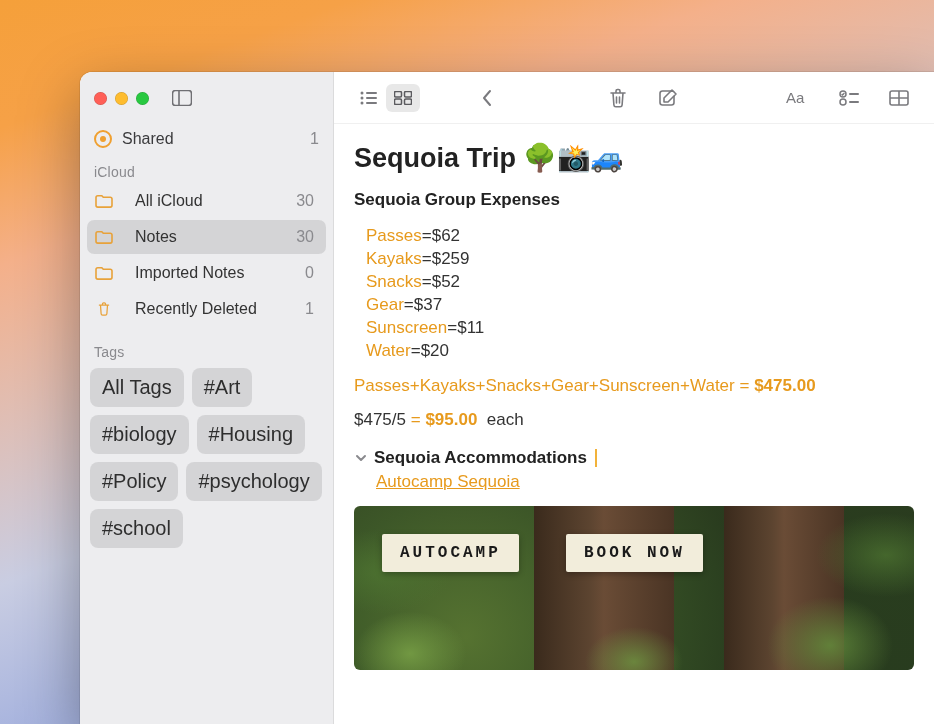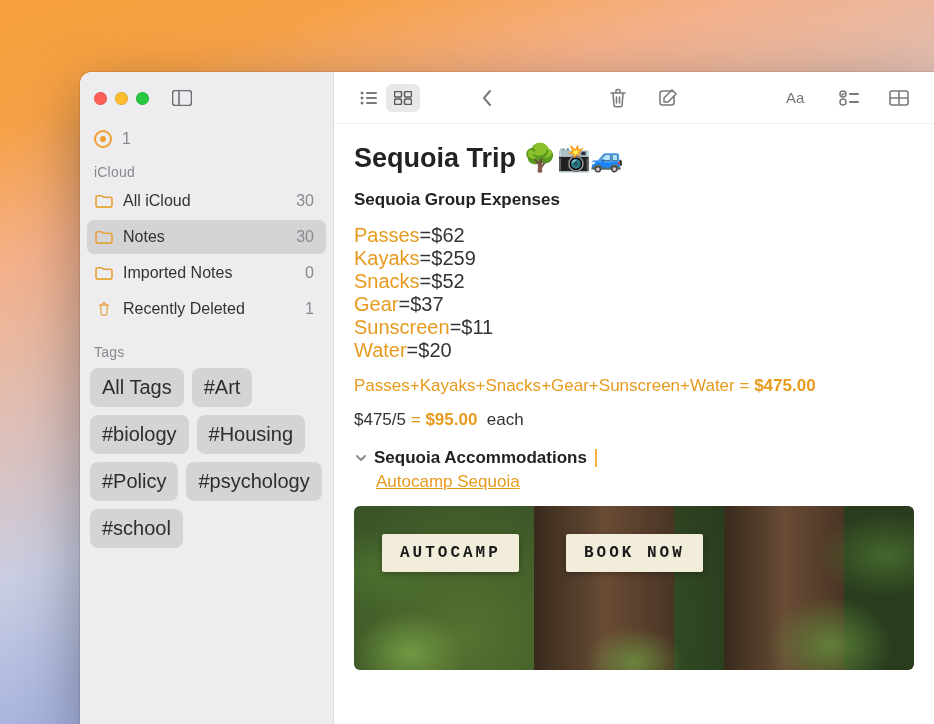--- a/index.html
+++ b/index.html
@@ -46,21 +46,21 @@
     padding: 6px 14px 10px 14px;
     color:#3b3b3d;
   }
   .shared-row .ico { width:18px;height:18px;border:2px solid #f0a030;border-radius:50%;position:relative;display:flex;align-items:center;justify-content:center;}
   .shared-row .ico::after{content:"";width:6px;height:6px;border-radius:50%;background:#f0a030;}
   .shared-row .lbl{flex:1;font-size:16px;}
   .shared-row .cnt{color:#8a8a8e;font-size:16px;}
   .section-hdr{padding:6px 14px 4px 14px;color:#8a8a8e;font-size:14px;letter-spacing:0.2px;}
   .folder-list{display:flex;flex-direction:column;padding:0 7px;gap:2px;}
   .folder{
-    display:flex;align-items:center;gap:10px;
+    display:flex;align-items:center;gap:22px;
     padding:8px 8px;border-radius:7px;color:#333;
   }
   .folder.sel{background:rgba(0,0,0,0.10);}
   .folder .fico{width:18px;height:14px;position:relative;}
   .folder .fico svg{width:18px;height:14px;display:block;}
   .folder .lbl{flex:1;font-size:16px;}
   .folder .cnt{color:#8a8a8e;font-size:16px;padding-right:4px;}
   .trash-ico svg{width:16px;height:18px;}
   .tags-area{padding:4px 10px;display:flex;flex-wrap:wrap;gap:8px;}
   .tag{
@@ -76,21 +76,21 @@
     color:#7a7a7e;
   }
   .tseg{display:flex;gap:0;align-items:center;}
   .tbtn{width:34px;height:28px;display:flex;align-items:center;justify-content:center;border-radius:6px;color:#7a7a7e;}
   .tbtn.active{background:rgba(0,0,0,0.09);color:#5a5a5e;}
   .tgap{flex:1;}
   .spacer-sm{width:18px;}
   .note{padding:18px 20px 0 20px;flex:1;overflow:hidden;}
   .note-title{font-size:27px;font-weight:700;color:#222;display:flex;align-items:center;gap:6px;margin-bottom:16px;}
   .note h2{font-size:17px;font-weight:700;color:#222;margin-bottom:14px;}
-  .expenses{font-size:20px;line-height:23px;margin-bottom:14px;}
+  .expenses{font-size:17px;line-height:23px;margin-bottom:14px;margin-left:12px;}
   .v{color:#e79a1d;}
   .n{color:#333;}
   .formula{font-size:17px;margin-bottom:14px;}
   .formula .v{color:#e79a1d;}
   .plus{color:#e79a1d;}
   .eq{color:#e79a1d;}
   .total{color:#e79a1d;font-weight:600;}
   .perline{font-size:17px;color:#333;margin-bottom:18px;}
   .perline .v{color:#e79a1d;font-weight:600;}
   .accom-hdr{display:flex;align-items:center;gap:6px;font-size:17px;font-weight:700;color:#222;}
@@ -139,20 +139,21 @@
       <div class="sbtn">
         <svg width="20" height="16" viewBox="0 0 20 16">
             <rect x="0.5" y="0.5" width="19" height="15" rx="3" fill="none" stroke="currentColor" stroke-width="1.6"></rect>
             <line x1="7" y1="1" x2="7" y2="15" stroke="currentColor" stroke-width="1.6"></line>
           </svg>
       </div>
     </div>
 
     <div class="shared-row">
       <span class="ico"></span>
+      <span class="lbl">Shared</span>
       <span class="cnt">1</span>
     </div>
 
     <div class="section-hdr">iCloud</div>
 
     <div class="folder-list">
       <div class="folder">
         <span class="fico">
           <svg viewBox="0 0 18 14">
               <path d="M1 3.5c0-1 .8-1.8 1.8-1.8h4l1.5 1.6h6.9c1 0 1.8.8 1.8 1.8v6.2c0 1-.8 1.8-1.8 1.8H2.8C1.8 13.1 1 12.3 1 11.3V3.5z" fill="none" stroke="#e8a23a" stroke-width="1.6"></path>

